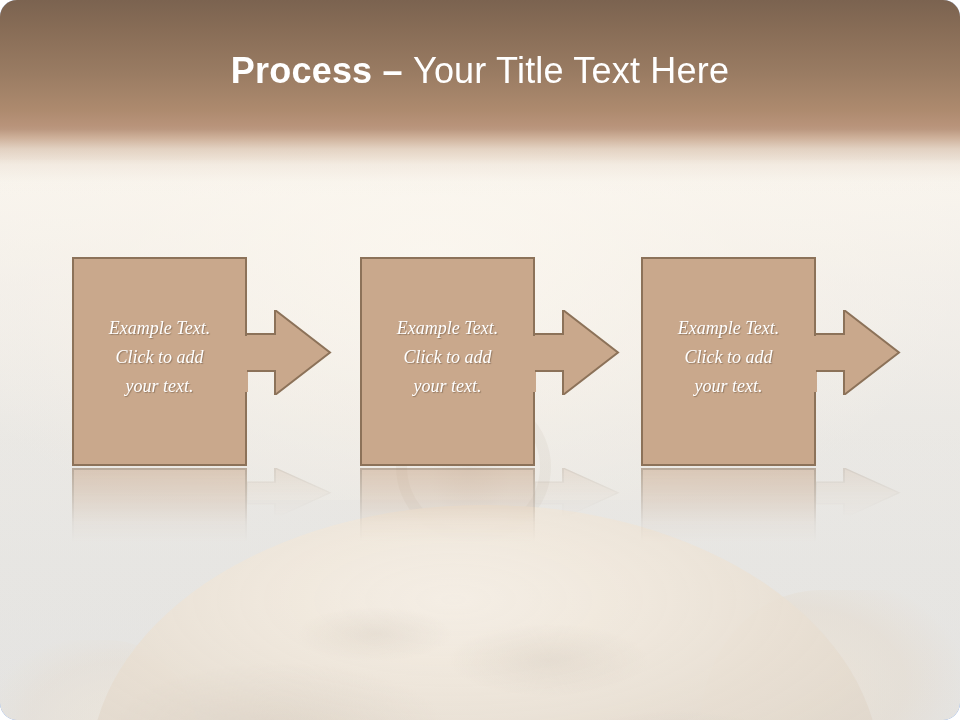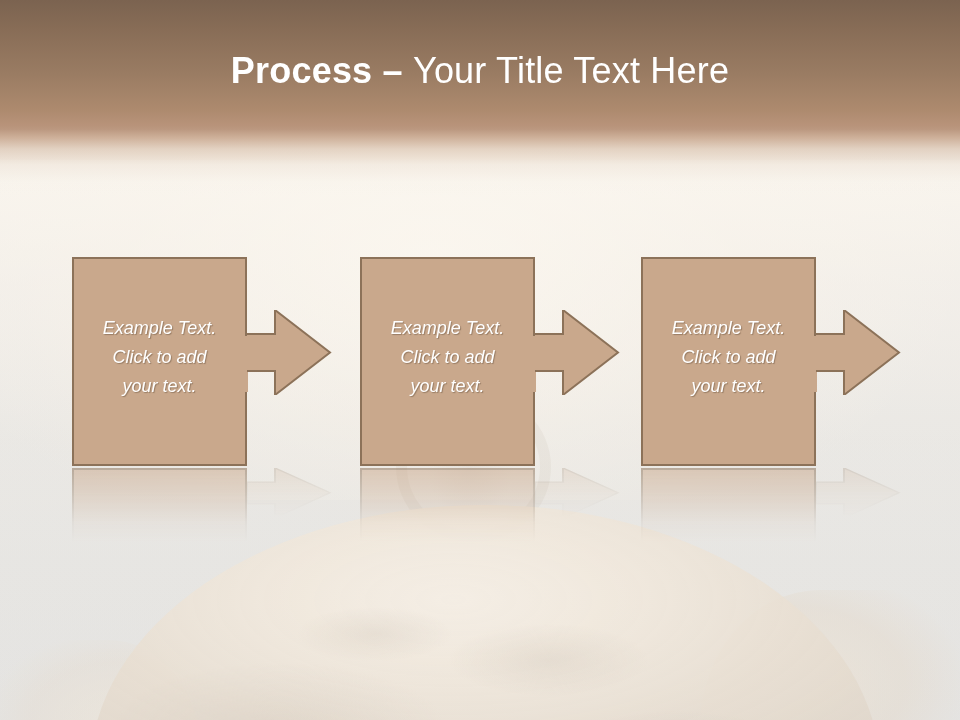--- a/index.html
+++ b/index.html
@@ -10,20 +10,21 @@
   body {
     font-family: "Liberation Sans", sans-serif;
   }
 
   .slide {
     position: relative;
     width: 960px;
     height: 720px;
     overflow: hidden;
     background: #3b82f6;
+    border-radius: 17px;
   }
 
   
   .bg-base {
     position: absolute;
     inset: 0;
     background:
       linear-gradient(180deg,
         #faf5ee 0%,
         #f7f2ea 18%,
@@ -169,20 +170,21 @@
   }
   .slide-title .t-strong { font-weight: 700; }
   .slide-title .t-dash { font-weight: 700; }
 
   
   .proc {
     position: absolute;
     top: 257px;
     width: 175px;
     height: 209px;
+    font-family: Liberation Serif, serif;
   }
   .proc-1 { left: 72px; }
   .proc-2 { left: 360px; }
   .proc-3 { left: 641px; }
 
   .proc-box {
     position: absolute;
     inset: 0;
     background: #c9a88c;
     border: 2px solid #8c7259;

